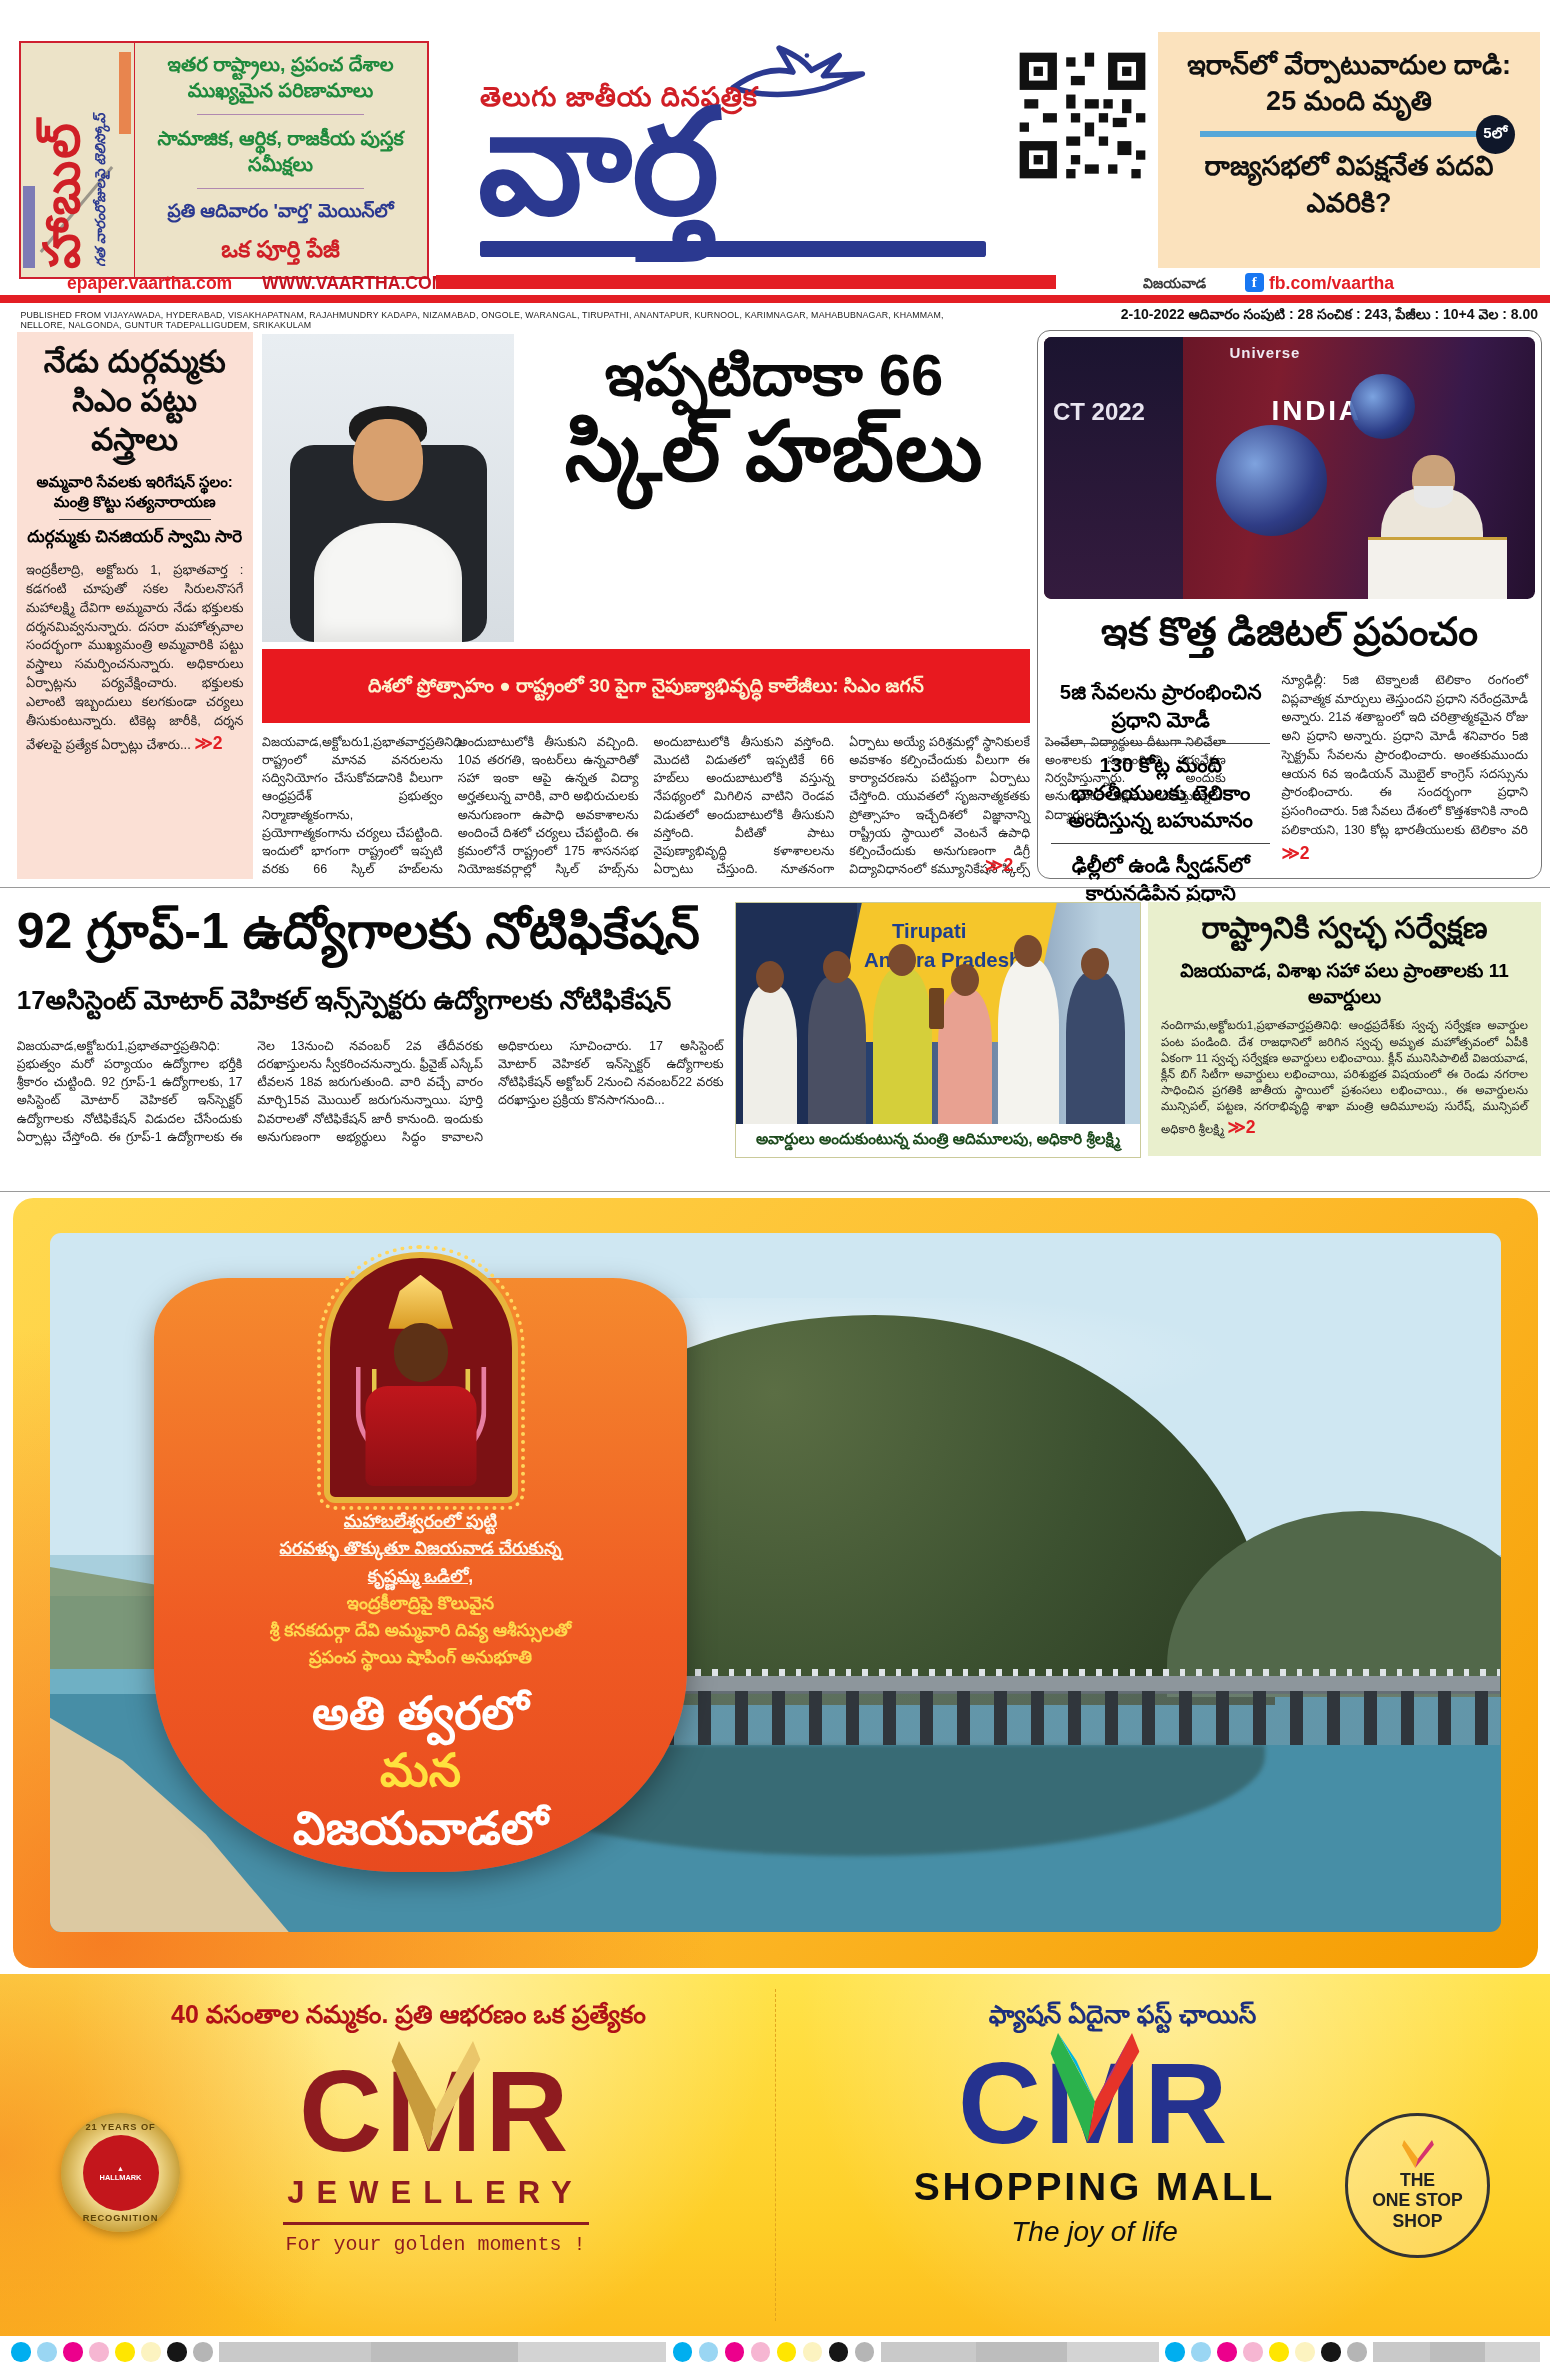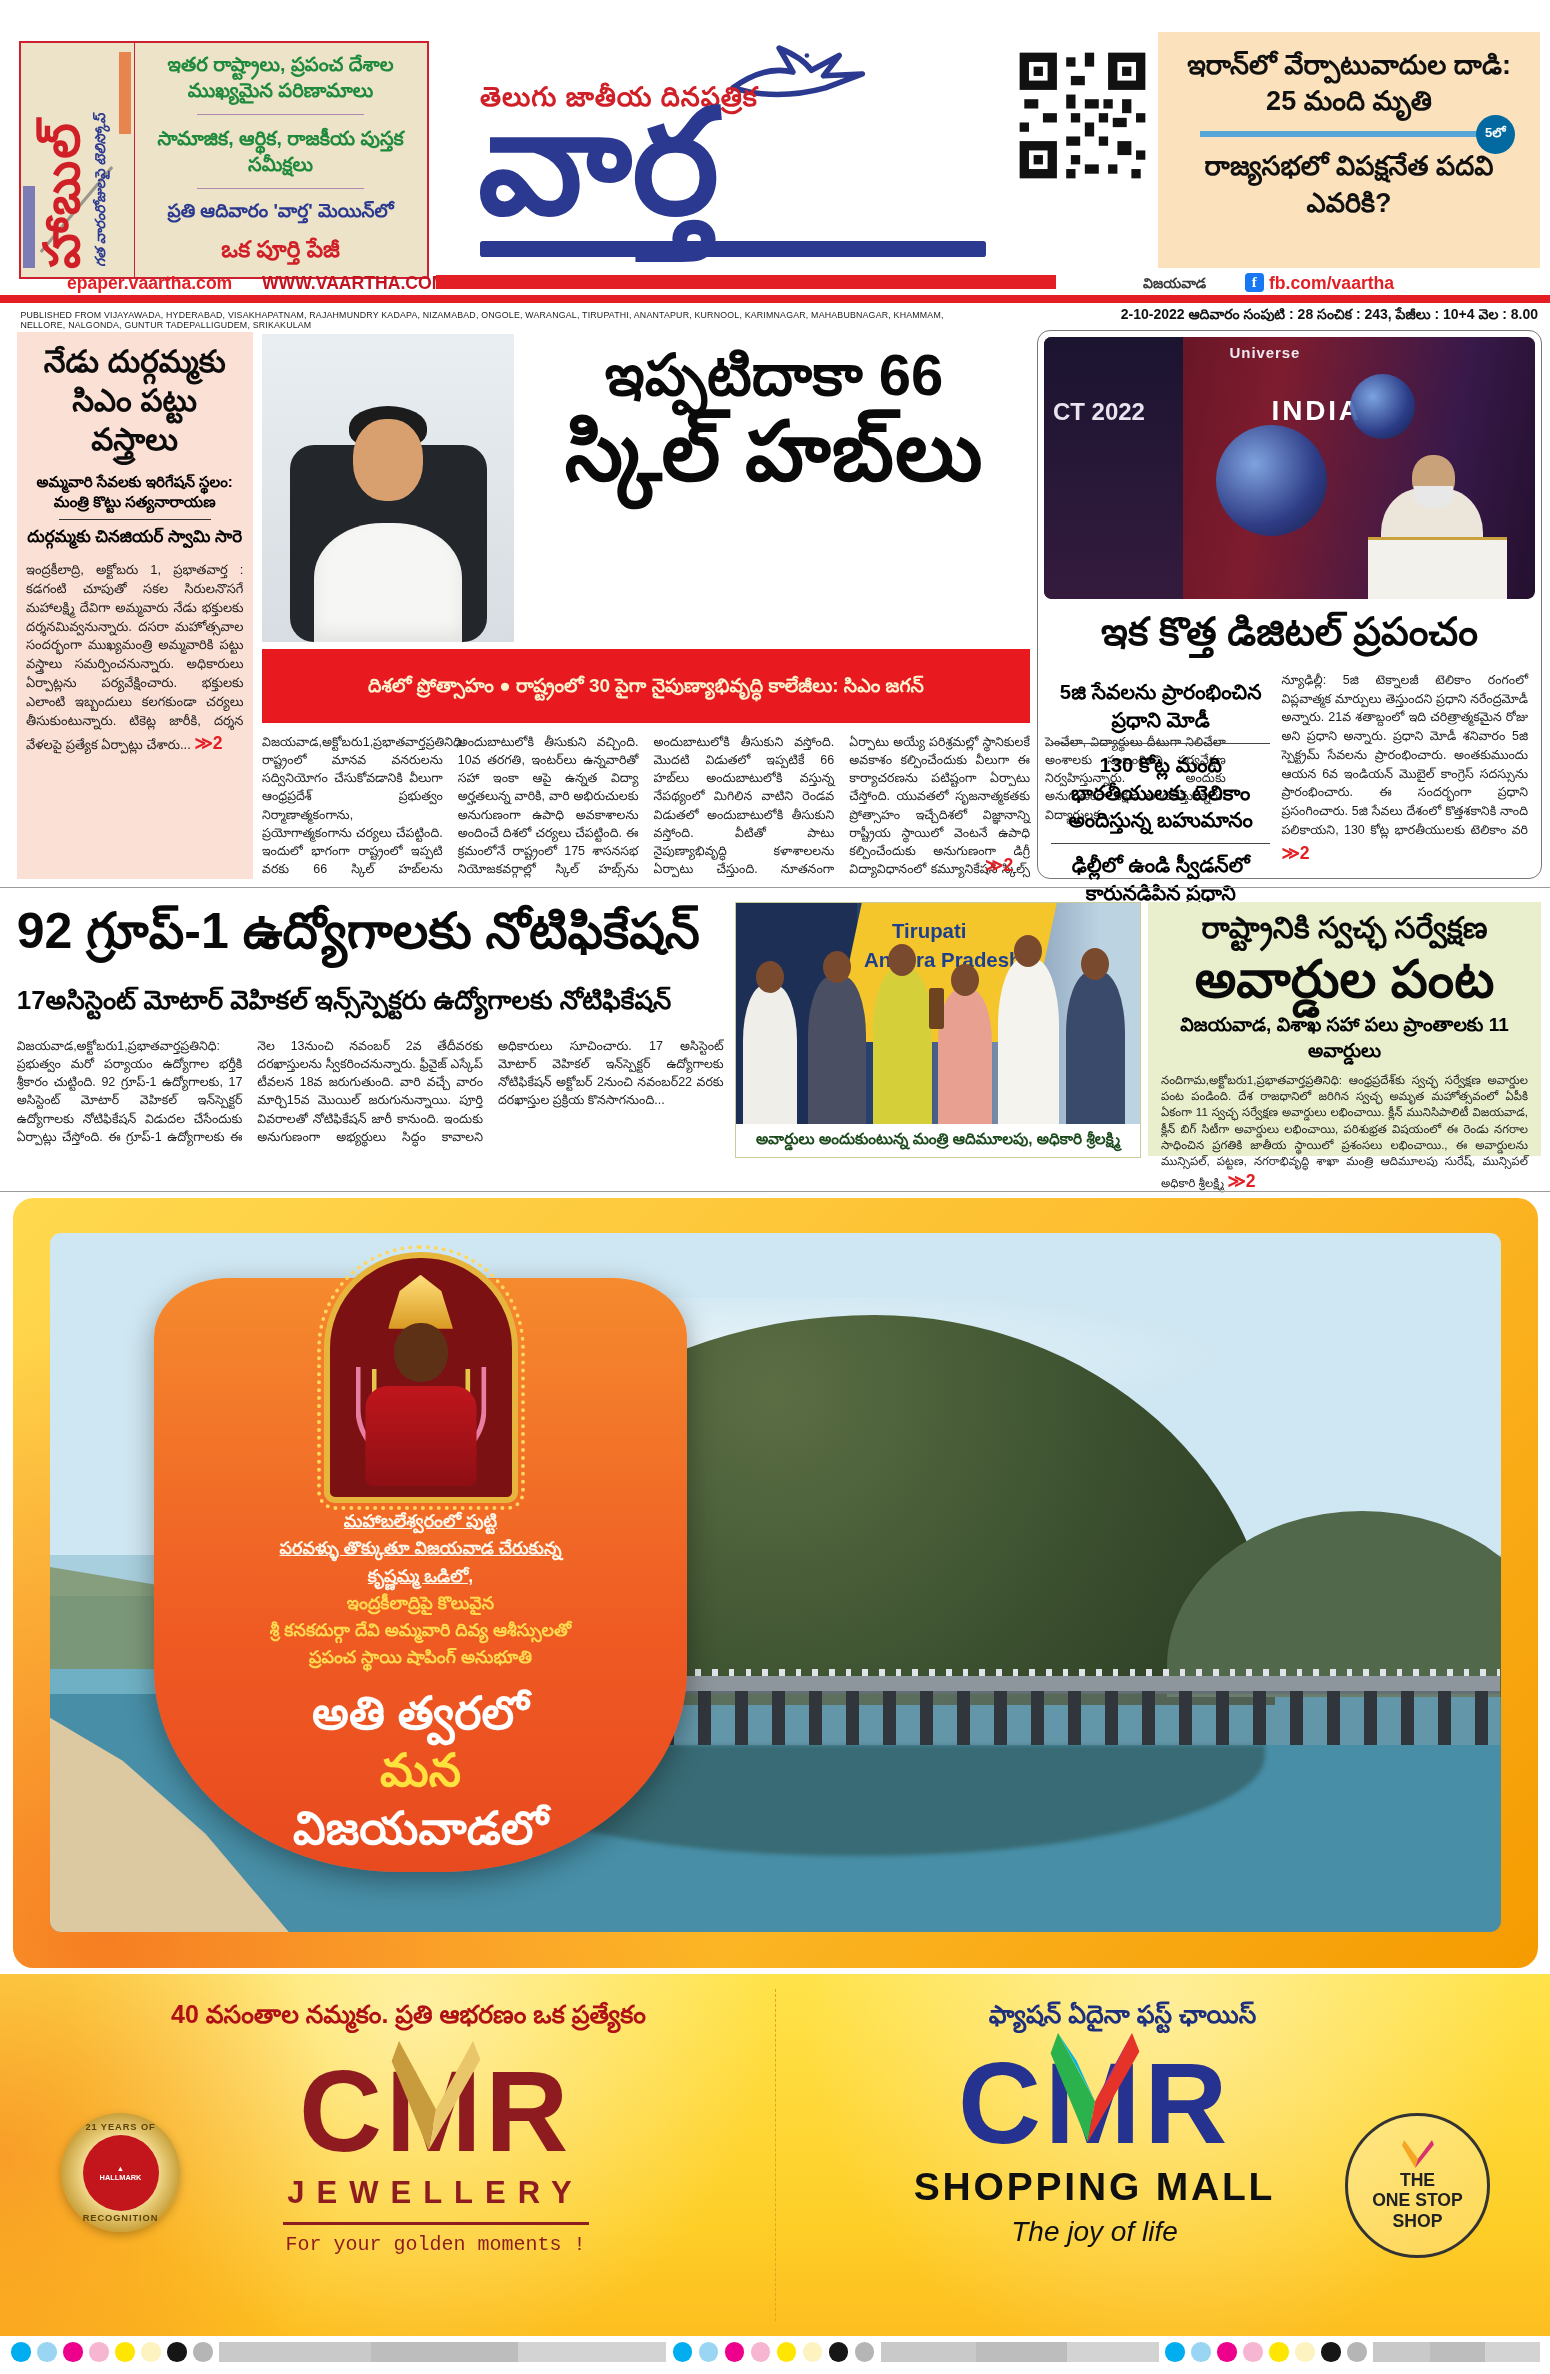--- a/index.html
+++ b/index.html
@@ -28,21 +28,21 @@
            font-size:147px;line-height:1.05;}
   .m-underline{left:480px;top:241px;width:506px;height:16px;background:#2b3990;border-radius:2.8px;}
   .dove{left:714px;top:37px;}
   .qr{left:1015px;top:48px;width:135px;height:135px;background:#fff;}
   
   .topnews{left:1158px;top:32px;width:382px;height:236px;background:#fbe2bd;
            padding:15px 29px;box-sizing:border-box;text-align:center;}
   .topnews-h{font-size:27px;font-weight:800;color:#111;line-height:1.35;}
   .tn-div{position:relative;height:6.5px;background:#56a7d8;width:92%;margin:11px auto;}
   .tn-badge{position:absolute;right:-16.7px;top:-16px;width:39px;height:39px;border-radius:50%;
-            background:#0369a1;color:#fff;font-size:13px;font-weight:800;display:flex;
+            background:#0f172a;color:#fff;font-size:15px;font-weight:800;display:flex;
             align-items:center;justify-content:center;}
   
   .lnk1{left:67px;top:273px;color:#e31e24;font-weight:800;font-size:17.6px;}
   .lnk2{left:262px;top:273px;color:#c41420;font-weight:800;font-size:17.6px;}
   .midbar{left:436px;top:275px;width:620px;height:14px;background:#e31e24;}
   .edition{left:1143px;top:275px;color:#3a3a3a;font-weight:700;font-size:14px;}
   .fbic{left:1245px;top:273px;width:18.6px;height:18.6px;border-radius:3.7px;background:#1877f2;color:#fff;
         font-weight:800;font-size:15px;display:flex;align-items:center;justify-content:center;font-family:"Liberation Serif",serif;}
   .fbtx{left:1269px;top:273px;color:#e31e24;font-weight:800;font-size:17.6px;}
   .redrule{left:0;top:295px;width:1551px;height:8.3px;background:#e31e24;}
@@ -367,21 +367,20 @@
       <div class="phead" style="left:278px;top:32px;"></div>
       <div class="person" style="left:330px;width:59px;height:152px;background:#3a4a6b;"></div>
       <div class="phead" style="left:345px;top:45px;"></div>
       <div class="trophy"></div>
     </div>
     <div class="ap-cap">అవార్డులు అందుకుంటున్న మంత్రి ఆదిమూలపు, అధికారి శ్రీలక్ష్మి</div>
   </div>
 
   <div class="abs awards">
     <div class="aw-k">రాష్ట్రానికి స్వచ్ఛ సర్వేక్షణ</div>
-    <div class="aw-h">అవార్డుల పంట</div>
     <div class="aw-s">విజయవాడ, విశాఖ సహా పలు ప్రాంతాలకు 11 అవార్డులు</div>
     <div class="aw-b">
       <span>నందిగామ,అక్టోబరు1,ప్రభాతవార్తప్రతినిధి: ఆంధ్రప్రదేశ్‌కు స్వచ్ఛ సర్వేక్షణ అవార్డుల పంట పండింది. దేశ రాజధానిలో జరిగిన స్వచ్ఛ అమృత మహోత్సవంలో ఏపీకి ఏకంగా 11 స్వచ్ఛ సర్వేక్షణ అవార్డులు లభించాయి. క్లీన్ మునిసిపాలిటీ విజయవాడ, క్లీన్ బిగ్ సిటీగా అవార్డులు లభించాయి, పరిశుభ్రత విషయంలో ఈ రెండు నగరాల సాధించిన ప్రగతికి జాతీయ స్థాయిలో ప్రశంసలు లభించాయి., ఈ అవార్డులను మున్సిపల్, పట్టణ, నగరాభివృద్ధి శాఖా మంత్రి ఆదిమూలపు సురేష్, మున్సిపల్ అధికారి శ్రీలక్ష్మి</span>
       <span class="jump">≫2</span>
     </div>
   </div>
 
   <div class="abs hairline" style="top:1191px;"></div>
 
   <div class="abs advert">

